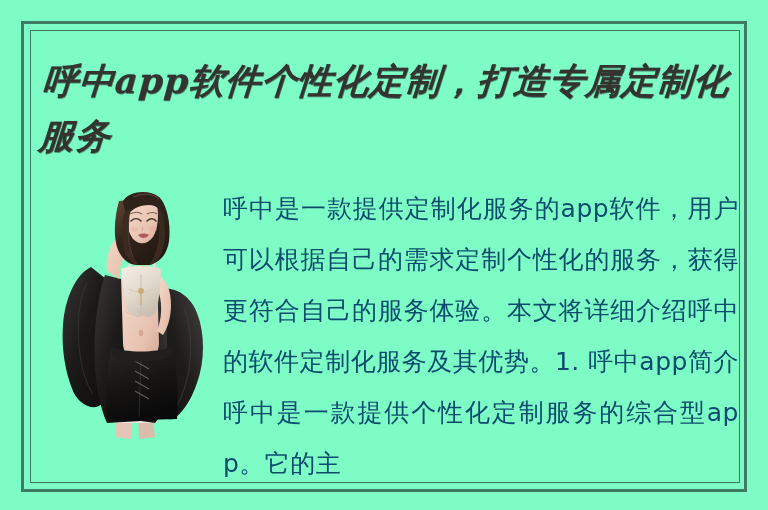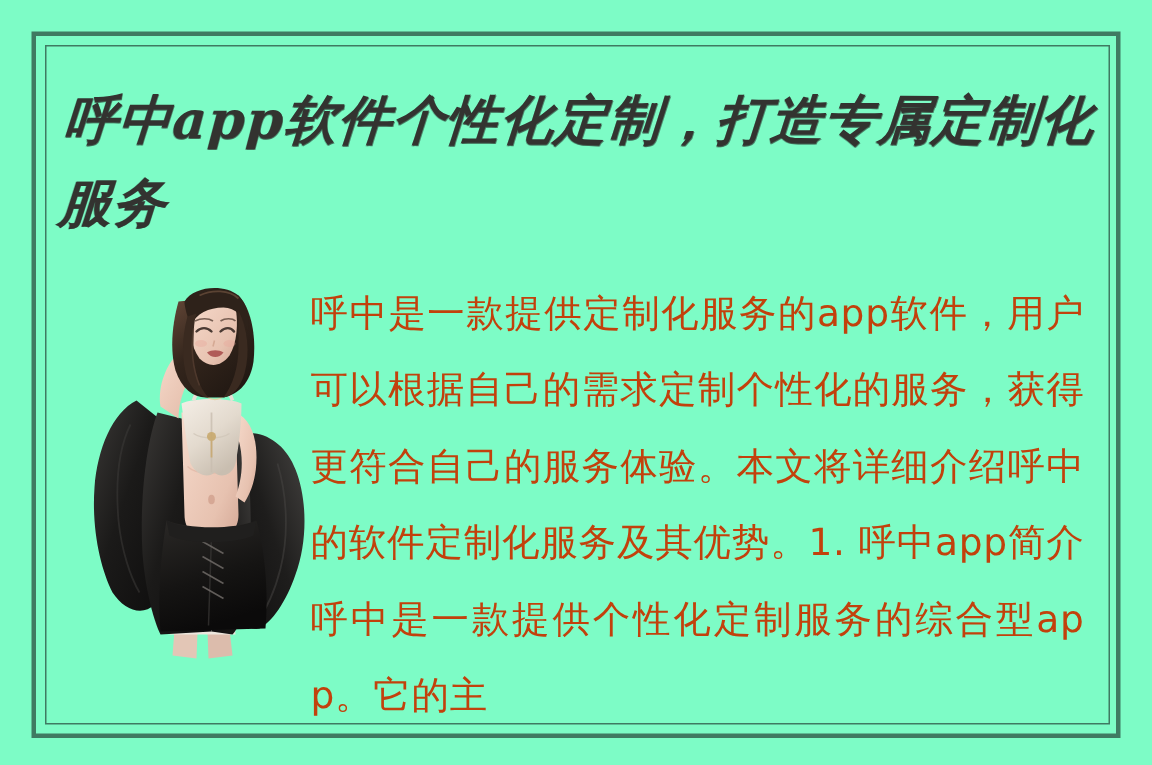--- a/index.html
+++ b/index.html
@@ -81,24 +81,24 @@
     left: 14px;
     top: 140px;
     width: 178px;
     height: 276px;
   }
   .photo svg { display: block; width: 100%; height: 100%; }
 
   
   .body-copy {
     position: absolute;
-    left: 176px;
+    left: 192px;
     top: 152px;
     width: 516px;
-    color: #c2410c;
+    color: #0c4a6e;
     font-family: "DejaVu Sans", "Liberation Sans", sans-serif;
     font-size: 25px;
     line-height: 51px;
     letter-spacing: 0.5px;
     text-align: justify;
     text-justify: inter-ideograph;
     white-space: normal;
     word-break: break-all;
   }
 </style>

